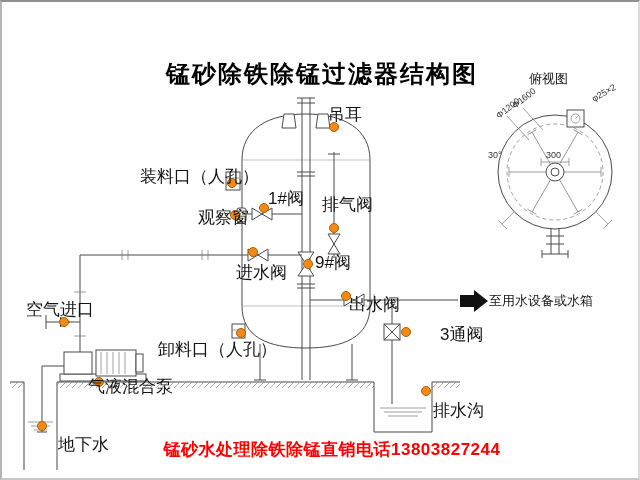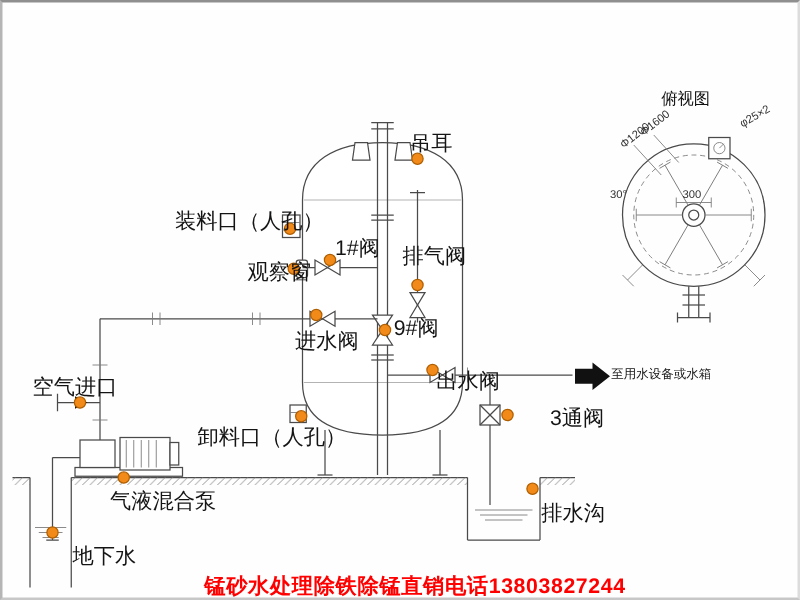--- a/index.html
+++ b/index.html
@@ -5,29 +5,29 @@
   html,body{margin:0;padding:0;background:#ffffff;}
   .stage{
     position:relative;width:640px;height:480px;box-sizing:border-box;
     background:#fefefe;overflow:hidden;
     font-family:"Liberation Sans", sans-serif;
     border-top:2px solid #8f8f8f;border-left:2px solid #b5b5b5;
     border-right:2px solid #dcdcdc;border-bottom:2px solid #c7c7c7;
   }
   .stage svg{position:absolute;left:0;top:0;}
   .lbl{position:absolute;font-size:17px;color:#141414;white-space:nowrap;line-height:1.1;}
-  .lbl-lg{font-size:10px;}
+  .lbl-lg{font-size:13px;}
   .title{
     position:absolute;left:150px;top:56px;width:340px;text-align:center;
     font-size:24px;font-weight:700;letter-spacing:2px;color:#000;
   }
   .topview-title{position:absolute;left:527px;top:68px;font-size:13px;font-weight:400;color:#111;}
   .hotline{
     position:absolute;left:128px;top:436px;width:404px;text-align:center;
-    font-size:17px;font-weight:700;color:#ff0000;letter-spacing:0.5px;margin-top:19px;
+    font-size:17px;font-weight:700;color:#ff0000;letter-spacing:0.5px;
   }
   
   .ln{stroke:#4a4a4a;stroke-width:1;fill:none;}
   .thin{stroke:#7a7a7a;stroke-width:0.7;fill:none;}
   .seam{stroke:#a8a8a8;stroke-width:0.7;fill:none;}
   .fillw{fill:#ffffff;stroke:#4a4a4a;stroke-width:1;}
   .dash{stroke-dasharray:4 3;}
   .dot{fill:#f28a1a;stroke:#b05f00;stroke-width:1;}
   .arrow{fill:#111;stroke:none;}
   .dim{font-size:9px;fill:#333;font-family:"Liberation Sans",sans-serif;}
@@ -233,32 +233,33 @@
       <circle class="dot" cx="344" cy="294" r="4.5"></circle>
       <circle class="dot" cx="404" cy="330" r="4.5"></circle>
       <circle class="dot" cx="62" cy="320" r="4.5"></circle>
       <circle class="dot" cx="239" cy="331" r="4.5"></circle>
       <circle class="dot" cx="97" cy="380" r="4.5"></circle>
       <circle class="dot" cx="40" cy="424" r="4.5"></circle>
       <circle class="dot" cx="424" cy="389" r="4.5"></circle>
     </g>
   </svg>
 
+  <div class="title">锰砂除铁除锰过滤器结构图</div>
   <div class="topview-title">俯视图</div>
 
   <span class="lbl" style="left:326px;top:104px;">吊耳</span>
   <span class="lbl" style="left:138px;top:166px;">装料口（人孔）</span>
   <span class="lbl" style="left:266px;top:188px;">1#阀</span>
   <span class="lbl" style="left:320px;top:194px;">排气阀</span>
   <span class="lbl" style="left:196px;top:207px;">观察窗</span>
   <span class="lbl" style="left:234px;top:262px;">进水阀</span>
   <span class="lbl" style="left:313px;top:252px;">9#阀</span>
   <span class="lbl" style="left:347px;top:294px;text-align:right;">出水阀</span>
   <span class="lbl" style="left:414px;top:324px;margin-left:24px;">3通阀</span>
   <span class="lbl lbl-lg" style="left:487px;top:292px;">至用水设备或水箱</span>
   <span class="lbl" style="left:24px;top:299px;">空气进口</span>
   <span class="lbl" style="left:156px;top:339px;">卸料口（人孔）</span>
-  <span class="lbl" style="left:86px;top:390px;">气液混合泵</span>
+  <span class="lbl" style="left:86px;top:376px;">气液混合泵</span>
   <span class="lbl" style="left:56px;top:434px;">地下水</span>
   <span class="lbl" style="left:431px;top:400px;">排水沟</span>
 
   <div class="hotline">锰砂水处理除铁除锰直销电话13803827244</div>
 </div>
 
 </body></html>

